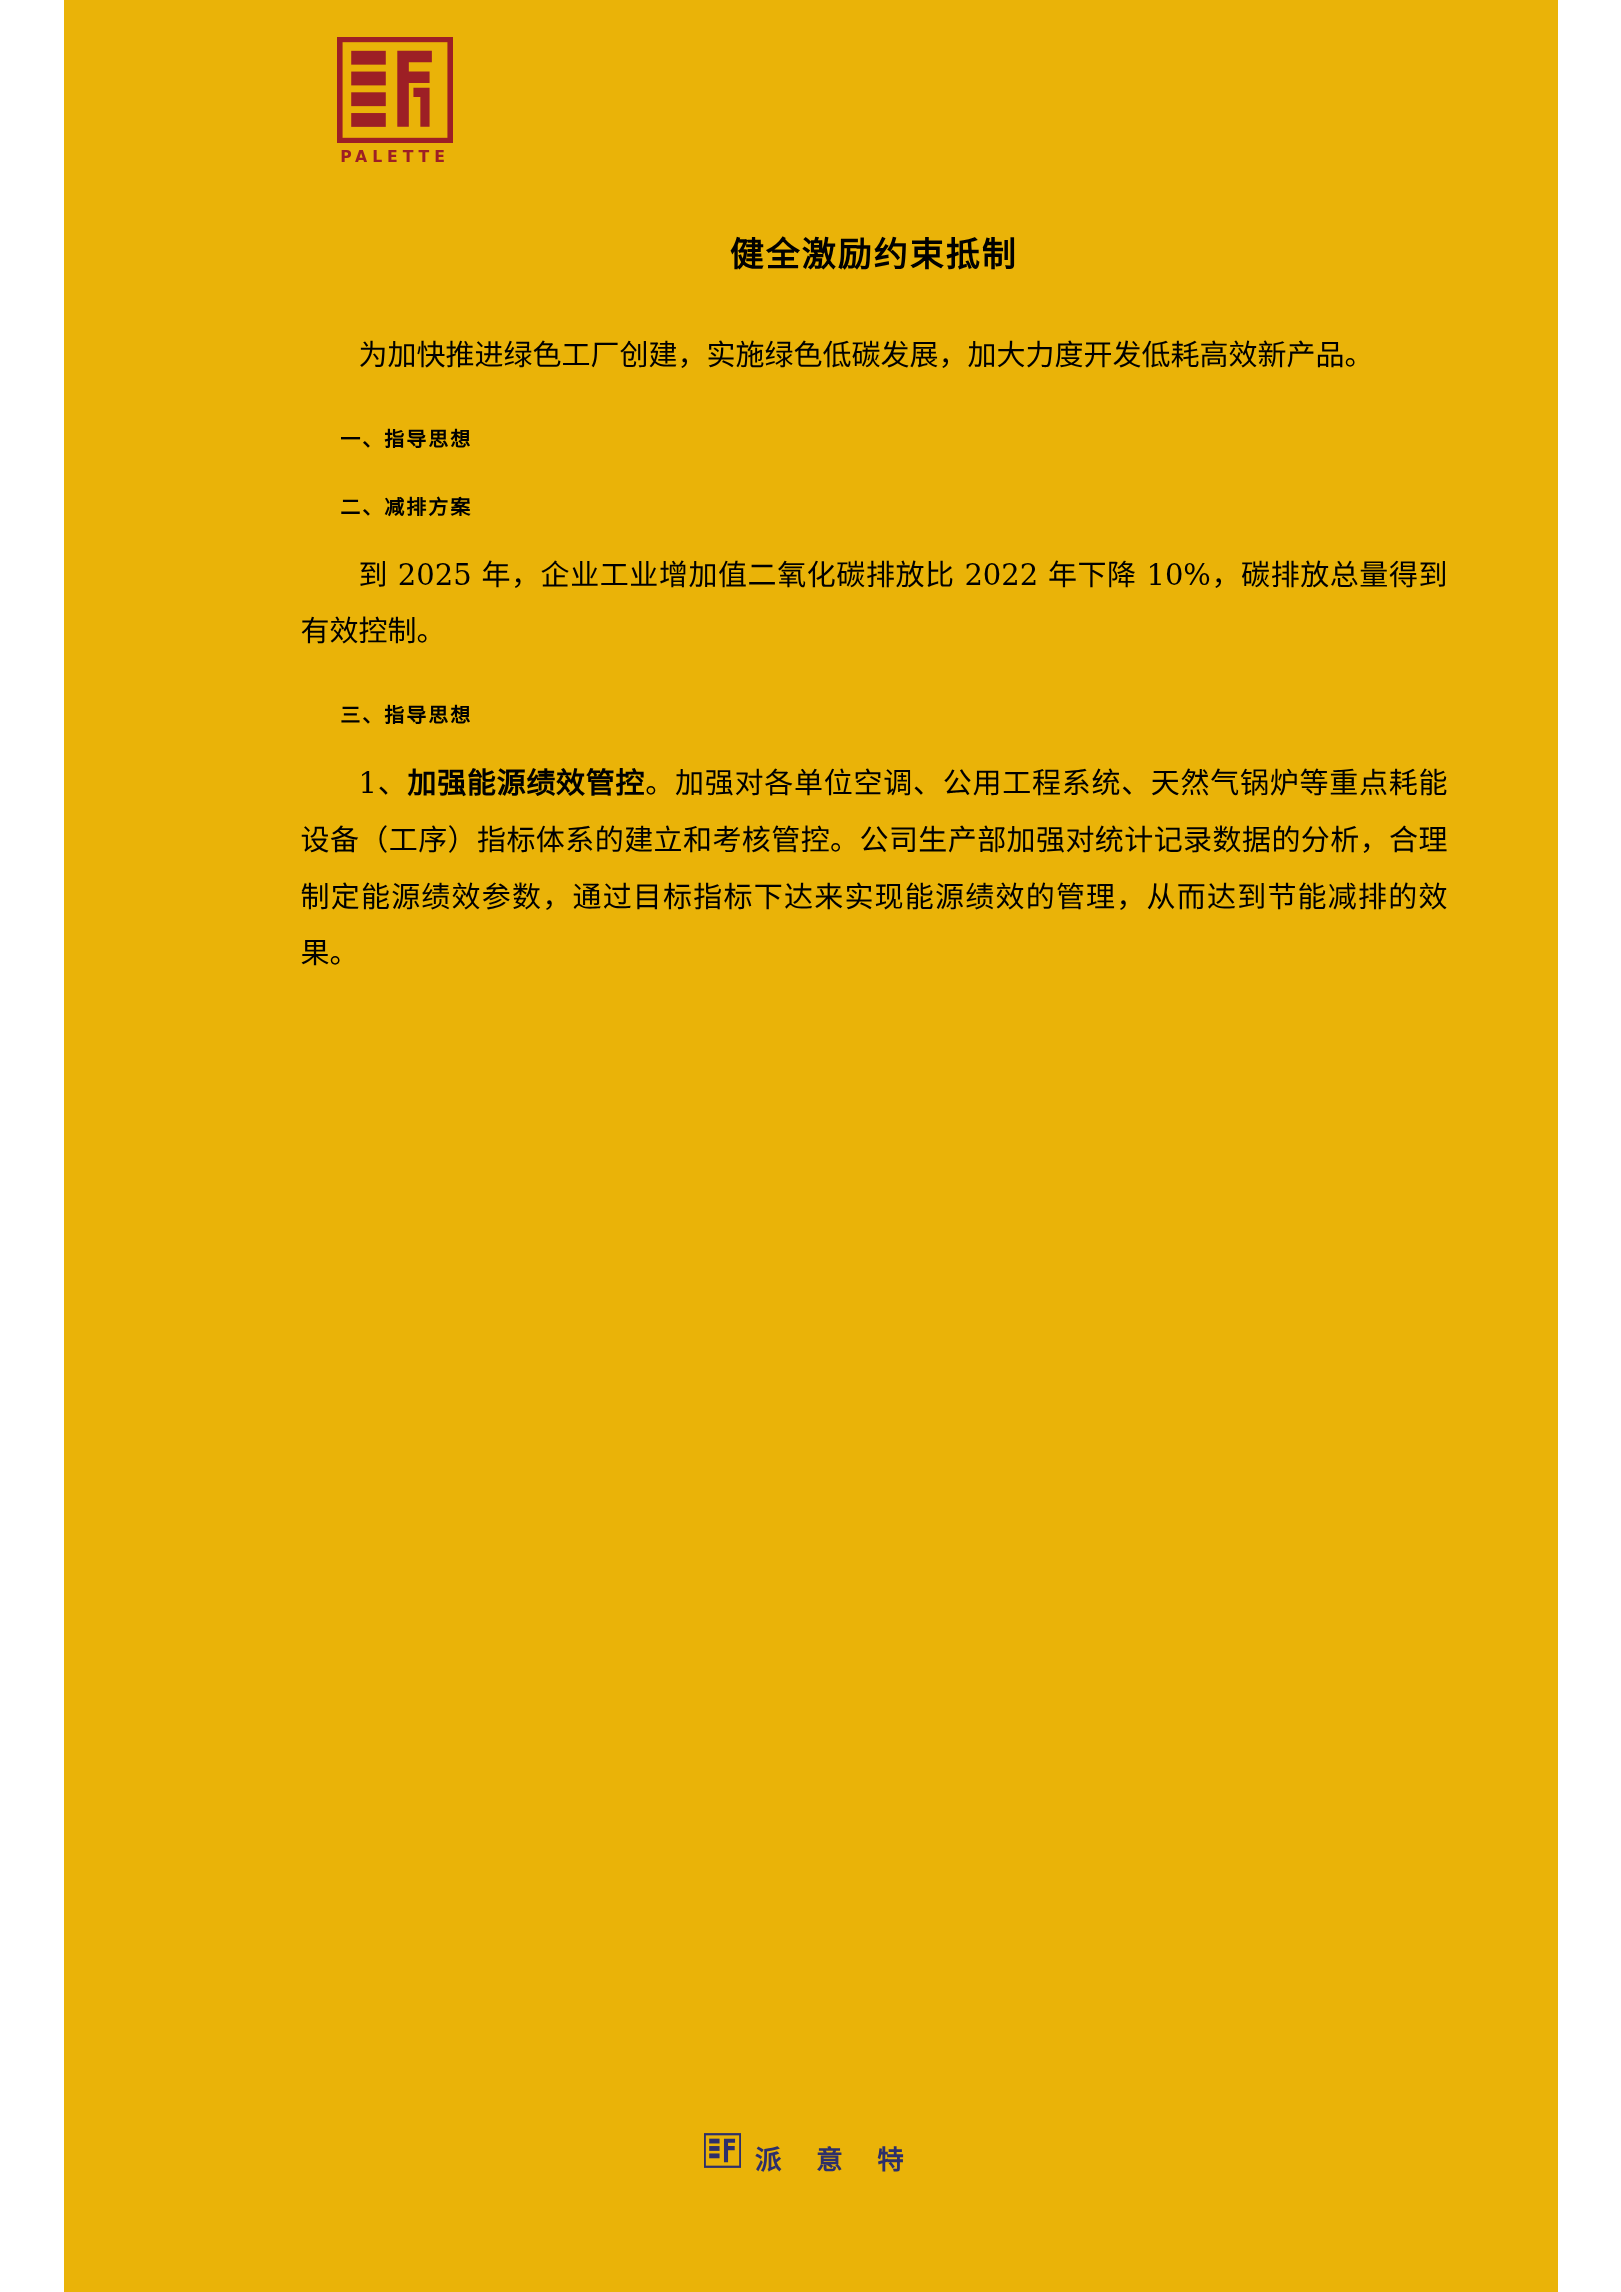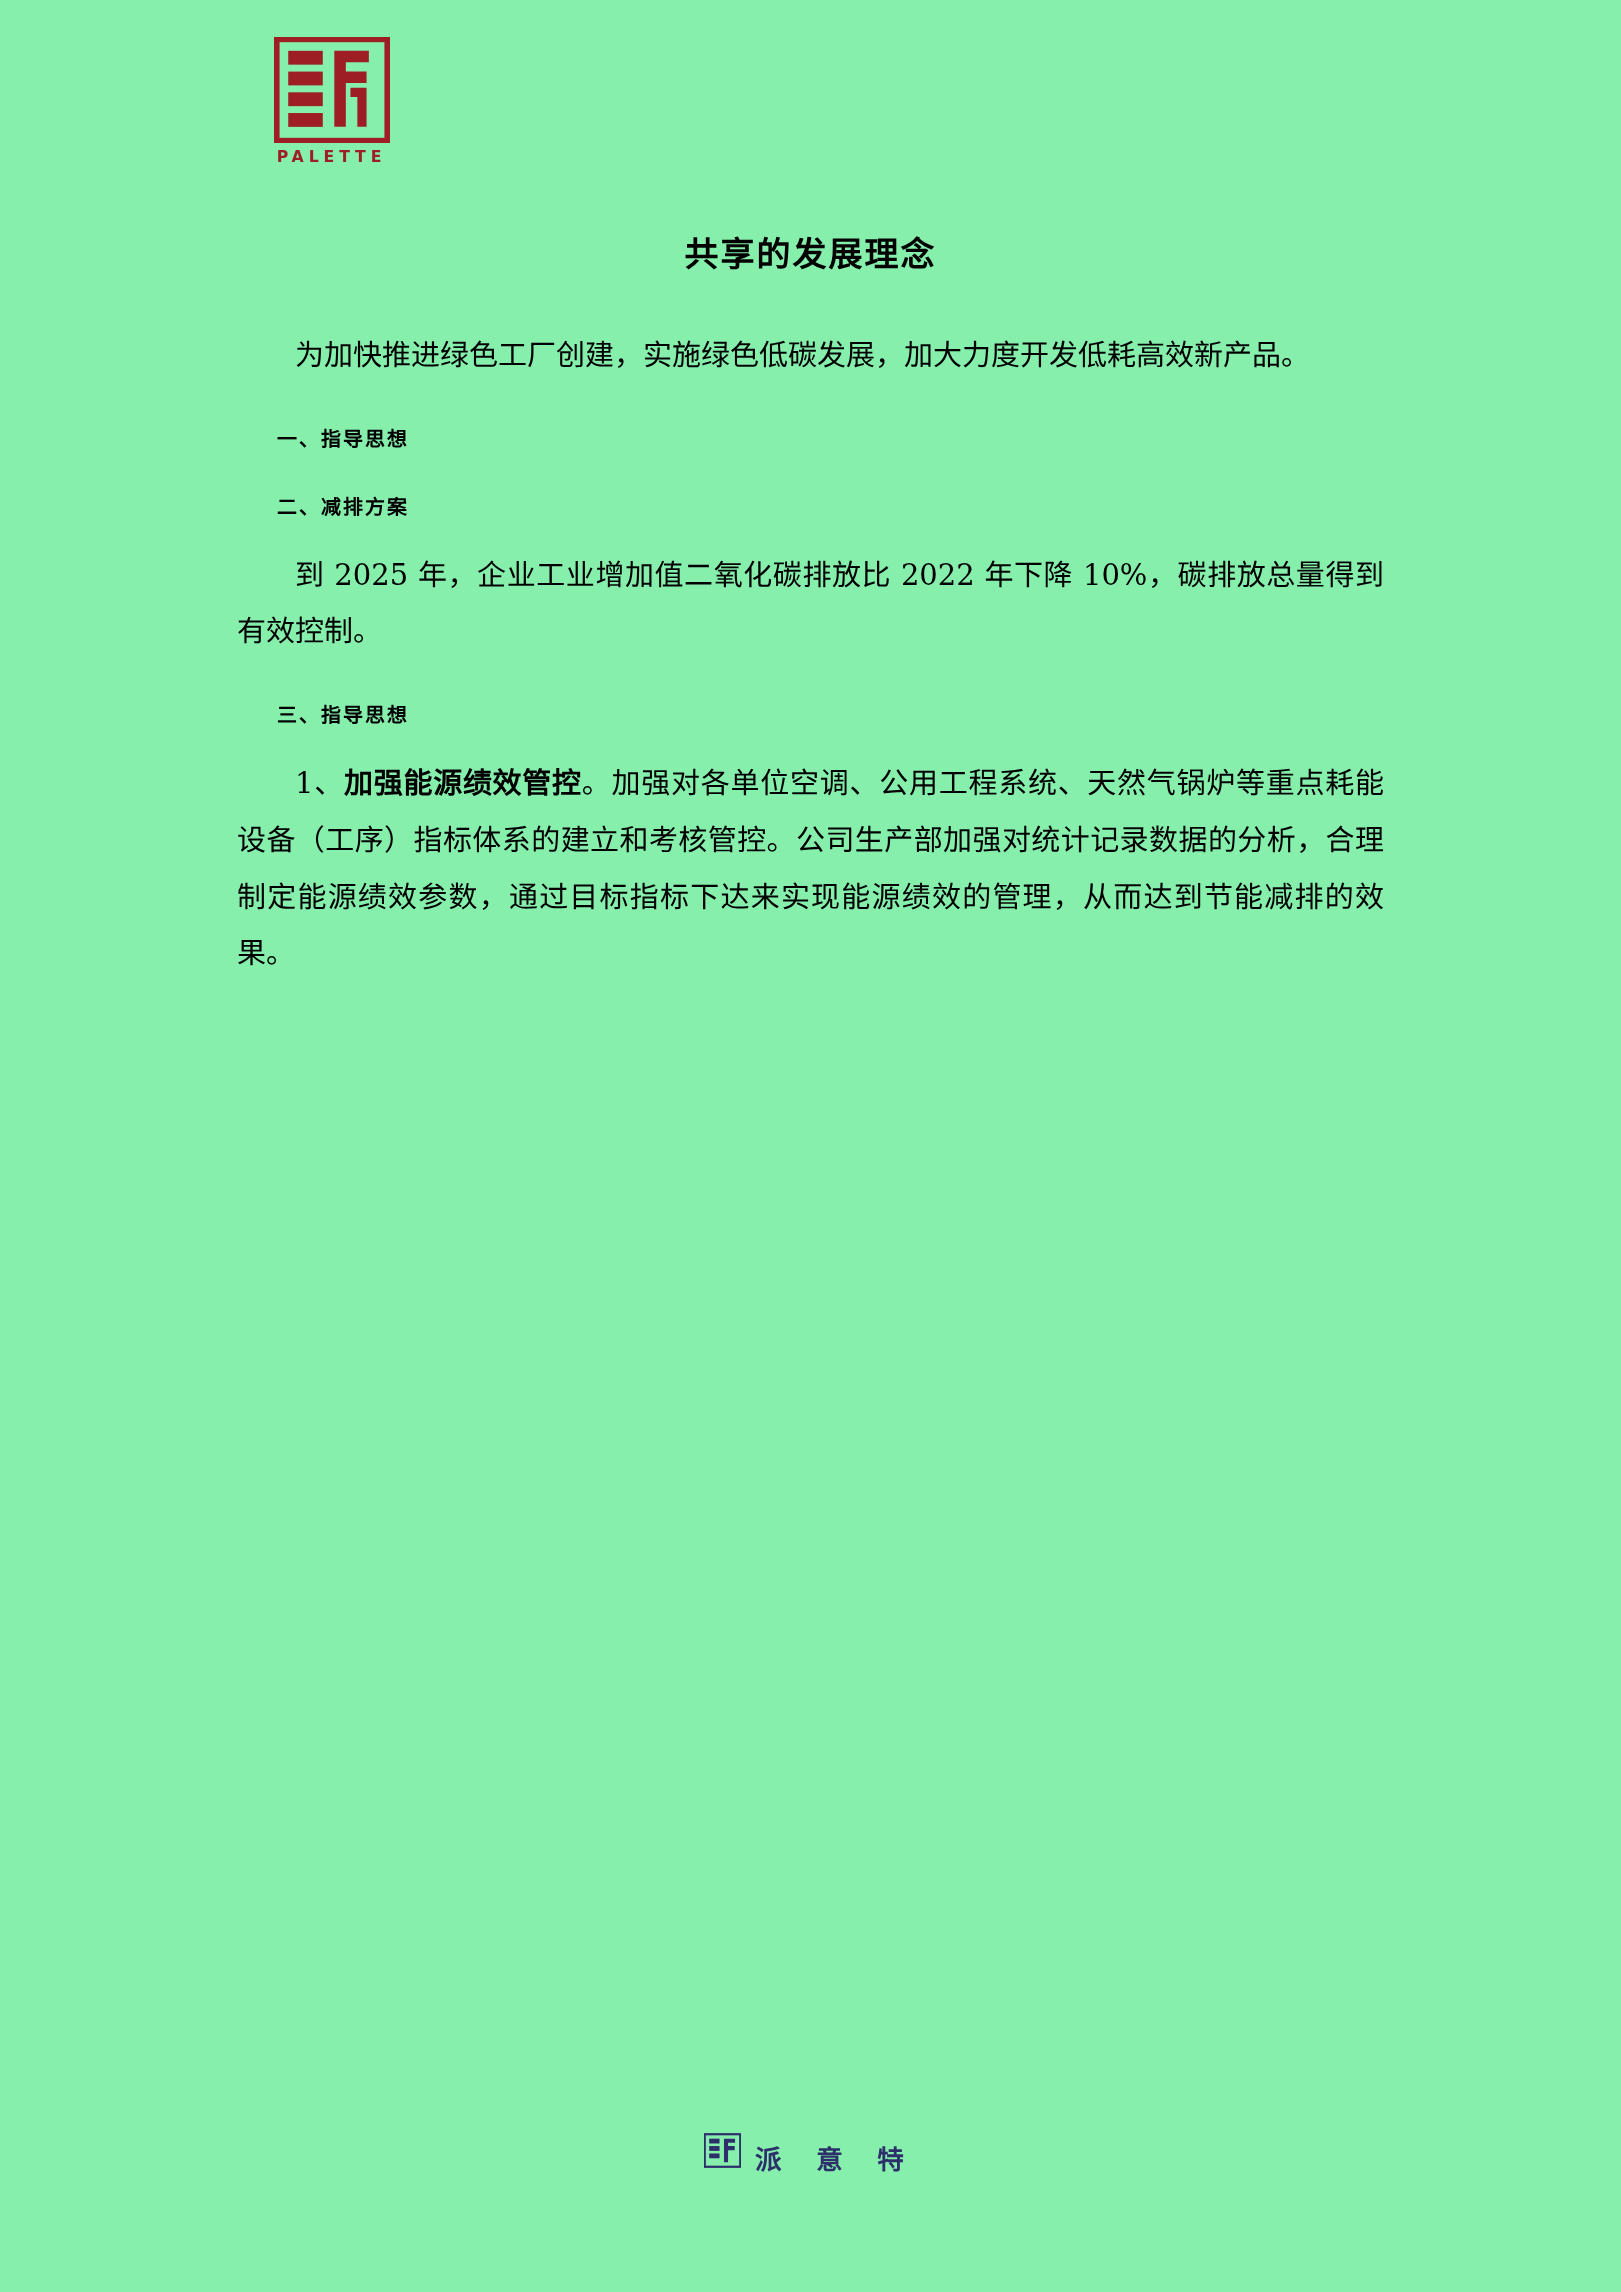--- a/index.html
+++ b/index.html
@@ -2,24 +2,24 @@
 <html lang="zh-CN"><head>
 <meta charset="utf-8">
 <style>
   html, body {
     margin: 0;
     padding: 0;
     background: #ffffff;
   }
   .page {
     position: relative;
-    width: 1621px;
+    width: 1494px;
     height: 2293px;
     margin: 0 auto;
-    background: #86efac;
+    background: #eab308;
     font-family: "DejaVu Serif", "Liberation Serif", serif;
     color: #000000;
     overflow: hidden;
   }
 
   
   .logo-block {
     position: absolute;
     left: 253px;
     top: 37px;
@@ -117,21 +117,21 @@
       <rect x="12" y="48" width="30" height="12" fill="#9d1f25"></rect>
       <rect x="12" y="66" width="30" height="12" fill="#9d1f25"></rect>
       <path d="M52 12 h30 v10 h-20 v8 h18 v10 h-18 v38 h-10 z" fill="#9d1f25"></path>
       <path d="M66 44 h14 v34 h-8 v-26 h-6 z" fill="#9d1f25"></path>
     </svg>
     <div class="logo-word">PALETTE</div>
   </div>
 
   <div class="content">
 
-    <h1 class="doc-title">共享的发展理念</h1>
+    <h1 class="doc-title">健全激励约束抵制</h1>
 
     <p class="para">为加快推进绿色工厂创建，实施绿色低碳发展，加大力度开发低耗高效新产品。</p>
 
     <h2 class="section">一、指导思想</h2>
 
     <h2 class="section">二、减排方案</h2>
     <p class="para">到 2025 年，企业工业增加值二氧化碳排放比 2022 年下降 10%，碳排放总量得到有效控制。</p>
 
     <h2 class="section">三、指导思想</h2>
     <p class="para"><span>1、</span><span class="lead">加强能源绩效管控</span><span>。加强对各单位空调、公用工程系统、天然气锅炉等重点耗能设备（工序）指标体系的建立和考核管控。公司生产部加强对统计记录数据的分析，合理制定能源绩效参数，通过目标指标下达来实现能源绩效的管理，从而达到节能减排的效果。</span></p>

